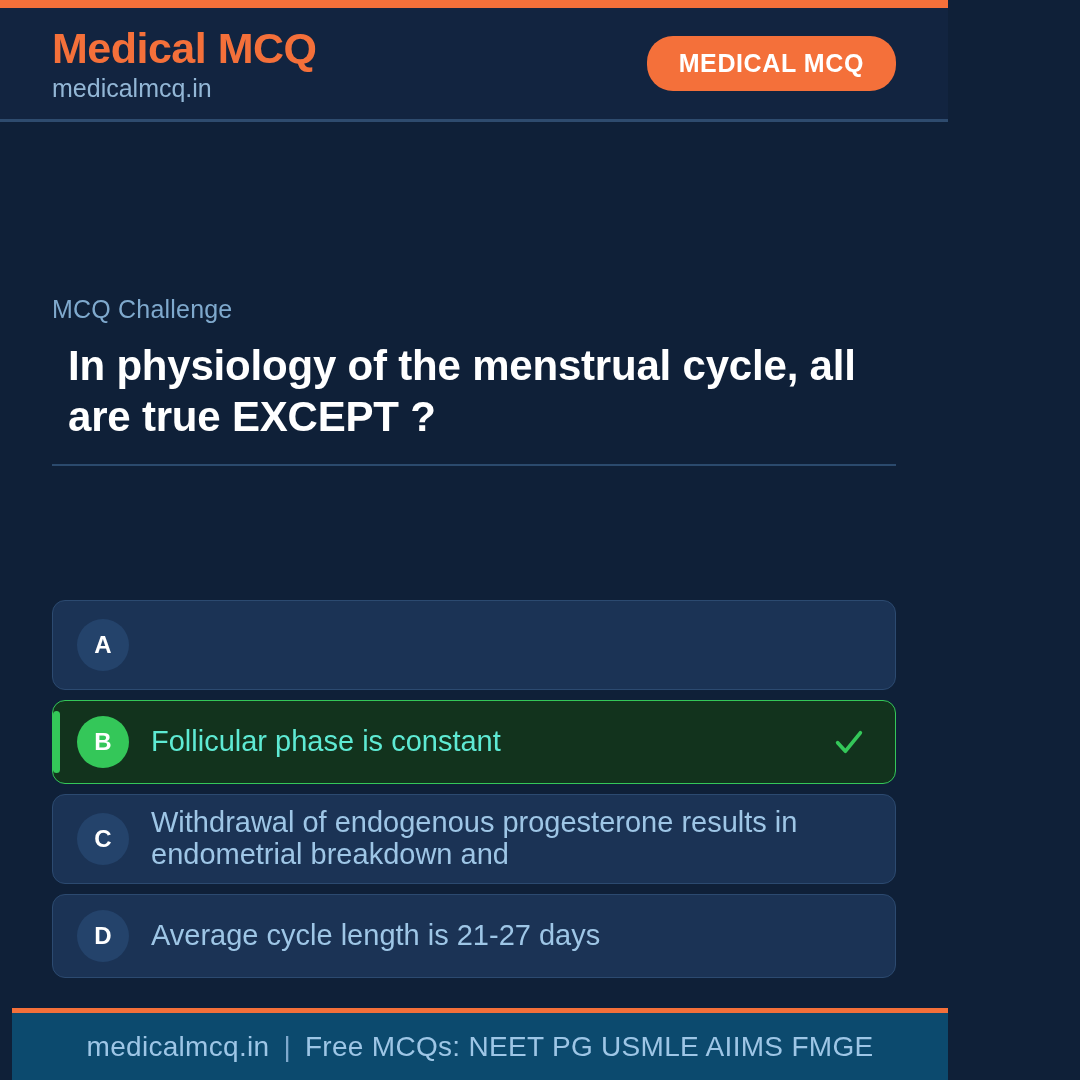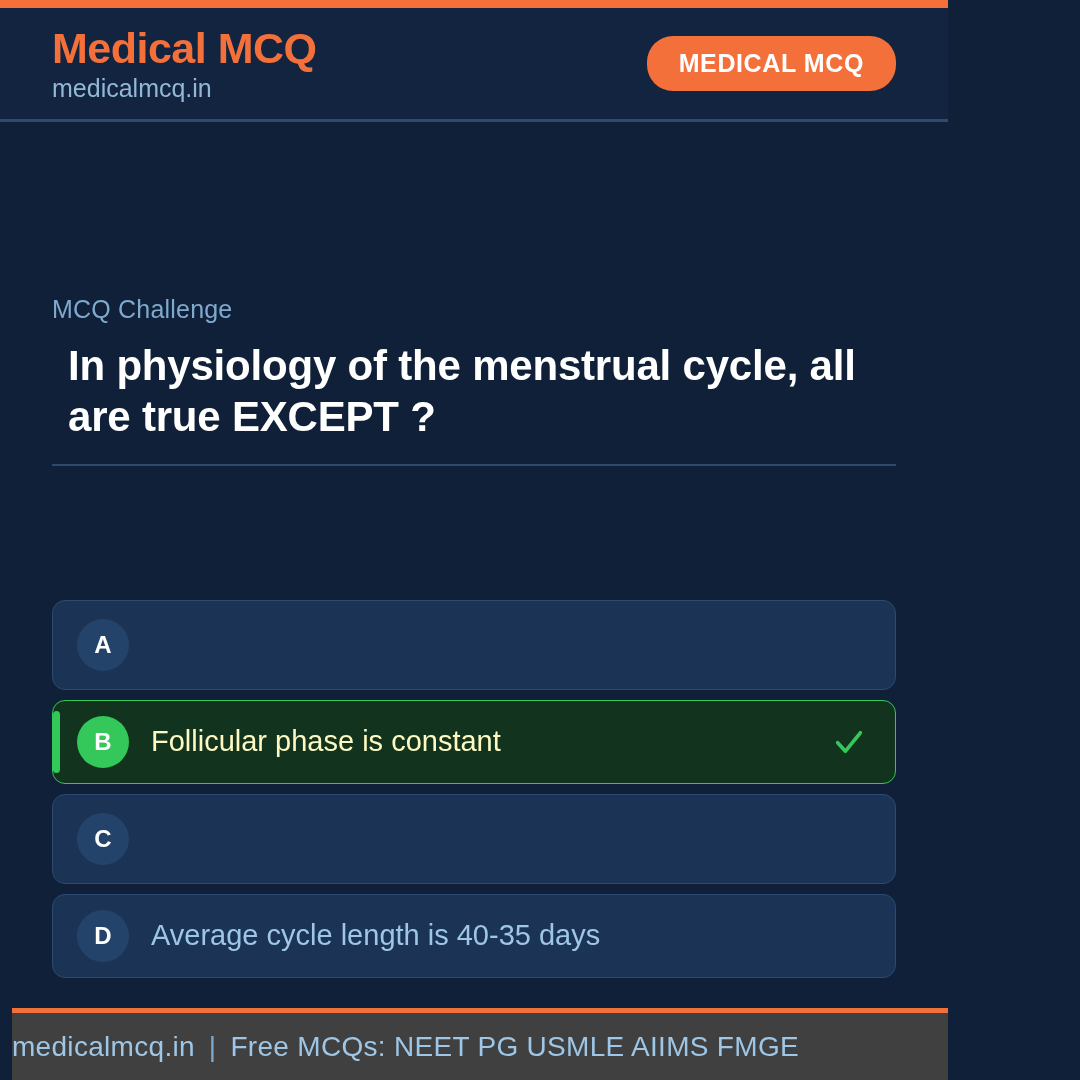--- a/index.html
+++ b/index.html
@@ -175,37 +175,37 @@
     bottom: 10px;
     width: 7px;
     border-radius: 4px;
     background: #34c759;
   }
   .option.correct .badge {
     background: #34c759;
     color: #ffffff;
   }
   .option.correct .otext {
-    color: #fef9c3;
+    color: #5eead4;
   }
   .option.correct .tick {
     color: #34c759;
   }
   .option.correct .tick svg { display: block; margin: 0 auto; }
 
   
   .footer {
     flex: 0 0 auto;
     height: 72px;
-    background: #404040;
+    background: #0c4a6e;
     border-top: 5px solid #f4703a;
     box-sizing: border-box;
     display: flex;
     align-items: center;
-    justify-content: flex-start;
+    justify-content: center;
     margin-left: 12px;
   }
   .footer-text {
     font-size: 28px;
     color: #9ec6e6;
     white-space: nowrap;
     letter-spacing: 0.3px;
   }
   .footer-text .sep {
     padding: 0 14px;
@@ -248,26 +248,27 @@
         <div class="otext">Follicular phase is constant</div>
         <div class="tick">
           <svg width="34" height="34" viewBox="0 0 24 24" fill="none" stroke="#34c759" stroke-width="2.6" stroke-linecap="round" stroke-linejoin="round">
               <polyline points="4,12.5 9.5,18.5 20,5.5"></polyline>
             </svg>
         </div>
       </div>
 
       <div class="option two-line">
         <div class="badge">C</div>
+        <div class="otext">Withdrawal of endogenous progesterone results in endometrial breakdown and</div>
         <div class="tick"></div>
       </div>
 
       <div class="option one-line">
         <div class="badge">D</div>
-        <div class="otext">Average cycle length is 40-35 days</div>
+        <div class="otext">Average cycle length is 21-27 days</div>
         <div class="tick"></div>
       </div>
 
     </div>
   </div>
 
   <div class="footer">
     <div class="footer-text">
       <span>medicalmcq.in</span><span class="sep">|</span><span>Free MCQs: NEET PG  USMLE  AIIMS  FMGE</span>
     </div>

